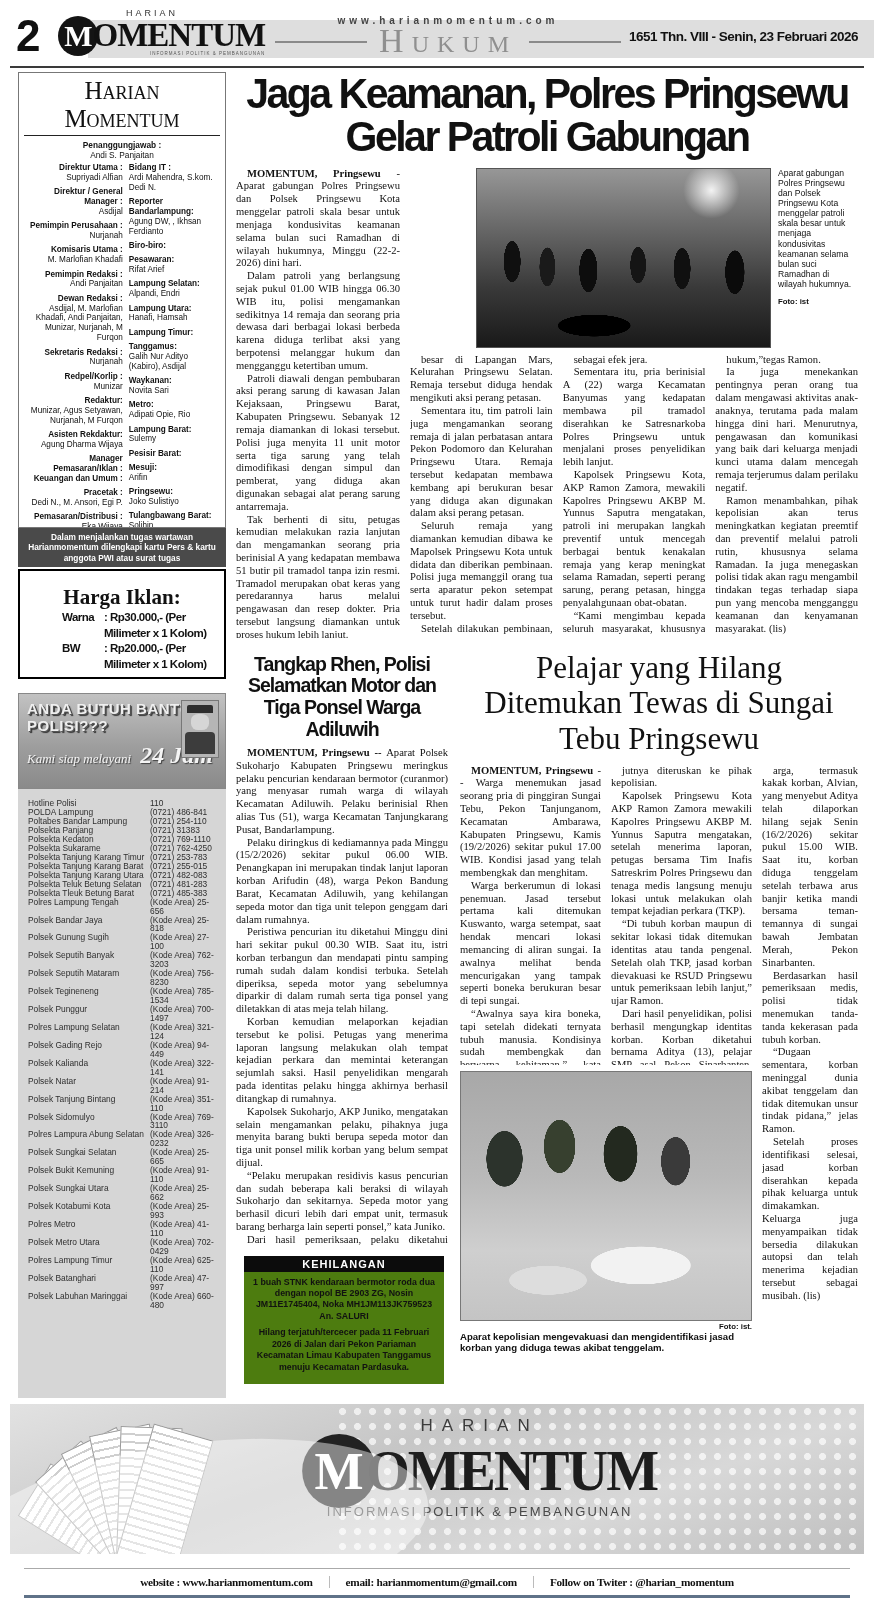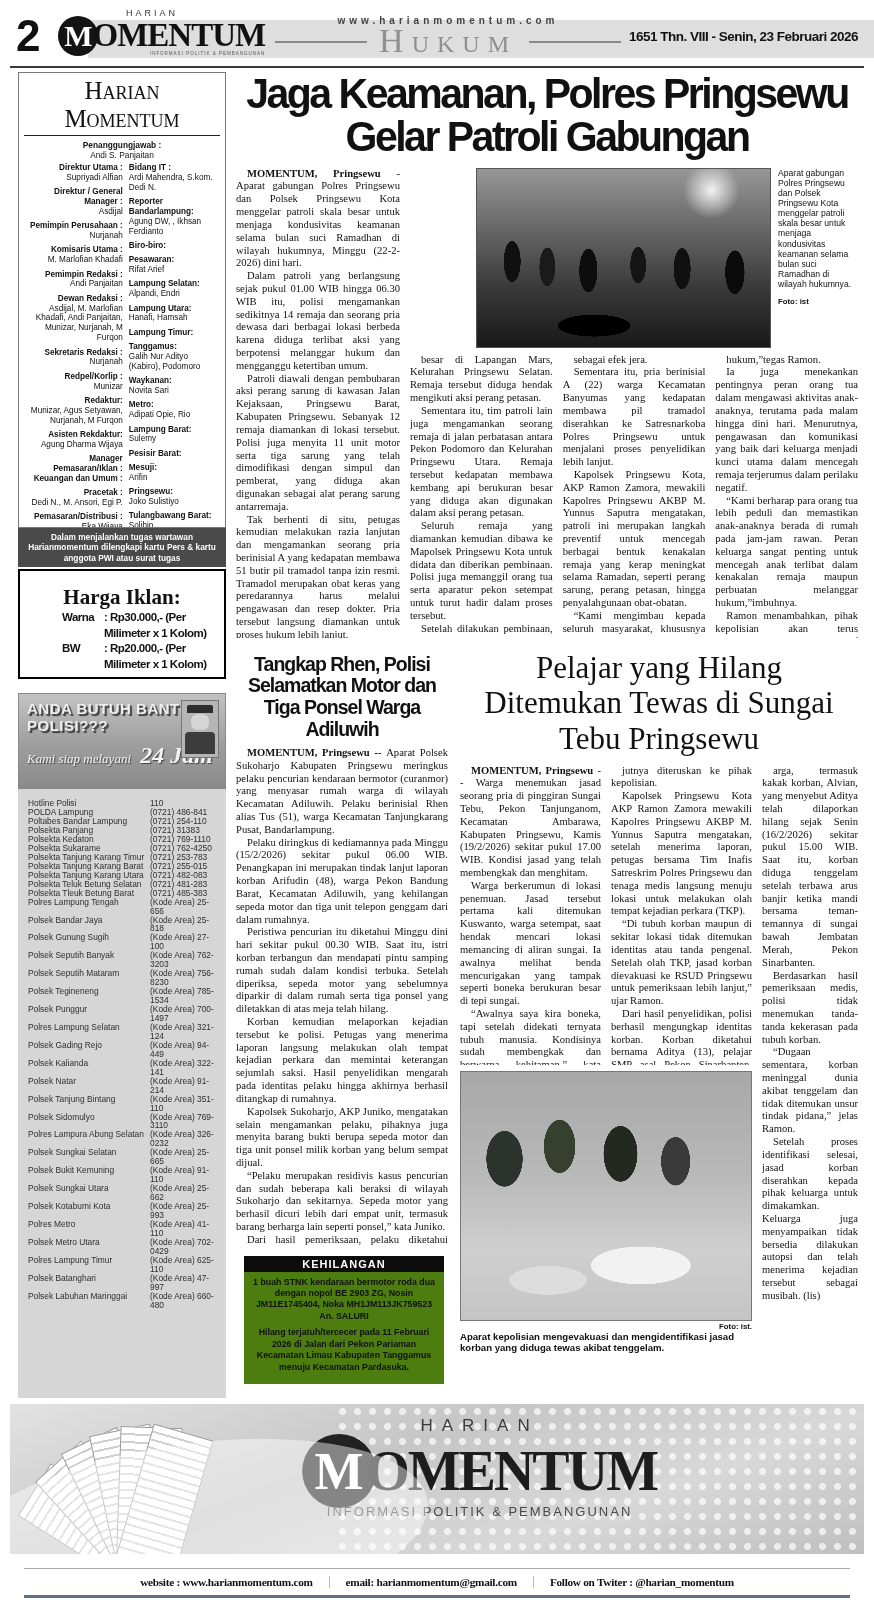--- a/index.html
+++ b/index.html
@@ -297,21 +297,21 @@
               <div class="staff-entry">
               <div class="lbl">Lampung Utara:</div>
               <div>Hanafi, Hamsah</div>
             </div>
               <div class="staff-entry">
               <div class="lbl">Lampung Timur:</div>
               <div></div>
             </div>
               <div class="staff-entry">
               <div class="lbl">Tanggamus:</div>
-              <div>Galih Nur Adityo (Kabiro), Podomoro</div>
+              <div>Galih Nur Adityo (Kabiro), Asdijal</div>
             </div>
               <div class="staff-entry">
               <div class="lbl">Waykanan:</div>
               <div>Novita Sari</div>
             </div>
               <div class="staff-entry">
               <div class="lbl">Metro:</div>
               <div>Adipati Opie, Rio</div>
             </div>
               <div class="staff-entry">
@@ -553,21 +553,20 @@
 
             <p class="para"><b class="lead"></b><span>sebagai efek jera.</span></p>
                 <p class="para"><b class="lead"></b><span>Sementara itu, pria berinisial A (22) warga Kecamatan Banyumas yang kedapatan membawa pil tramadol diserahkan ke Satresnarkoba Polres Pringsewu untuk menjalani proses penyelidikan lebih lanjut.</span></p>
                 <p class="para"><b class="lead"></b><span>Kapolsek Pringsewu Kota, AKP Ramon Zamora, mewakili Kapolres Pringsewu AKBP M. Yunnus Saputra mengatakan, patroli ini merupakan langkah preventif untuk mencegah berbagai bentuk kenakalan remaja yang kerap meningkat selama Ramadan, seperti perang sarung, perang petasan, hingga penyalahgunaan obat-obatan.</span></p>
                 <p class="para"><b class="lead"></b><span>“Kami mengimbau kepada seluruh masyarakat, khususnya para remaja, agar tidak terlibat dalam aktivitas yang dapat membahayakan diri sendiri maupun orang lain. Perang sarung dan petasan bukan hanya mengganggu ketertiban umum, tetapi juga berpotensi menimbulkan korban luka dan konsekuensi</span></p>
               </div>
             <div class="a1-col">
 
             <p class="para"><b class="lead"></b><span>hukum,”tegas Ramon.</span></p>
                 <p class="para"><b class="lead"></b><span>Ia juga menekankan pentingnya peran orang tua dalam mengawasi aktivitas anak-anaknya, terutama pada malam hingga dini hari. Menurutnya, pengawasan dan komunikasi yang baik dari keluarga menjadi kunci utama dalam mencegah remaja terjerumus dalam perilaku negatif.</span></p>
-                <p class="para"><b class="lead"></b><span>“Kami berharap para orang tua lebih peduli dan memastikan anak-anaknya berada di rumah pada jam-jam rawan. Peran keluarga sangat penting untuk mencegah anak terlibat dalam kenakalan remaja maupun perbuatan melanggar hukum,”imbuhnya.</span></p>
                 <p class="para"><b class="lead"></b><span>Ramon menambahkan, pihak kepolisian akan terus meningkatkan kegiatan preemtif dan preventif melalui patroli rutin, khususnya selama Ramadan. Ia juga menegaskan polisi tidak akan ragu mengambil tindakan tegas terhadap siapa pun yang mencoba mengganggu keamanan dan kenyamanan masyarakat. (lis)</span></p>
               </div>
           </div>
         </div>
       </div>
 
       <div class="row2">
         <div class="article2">
           <div class="headline2">Tangkap Rhen, Polisi Selamatkan Motor dan Tiga Ponsel Warga Adiluwih</div>
           <div class="a2-text">

